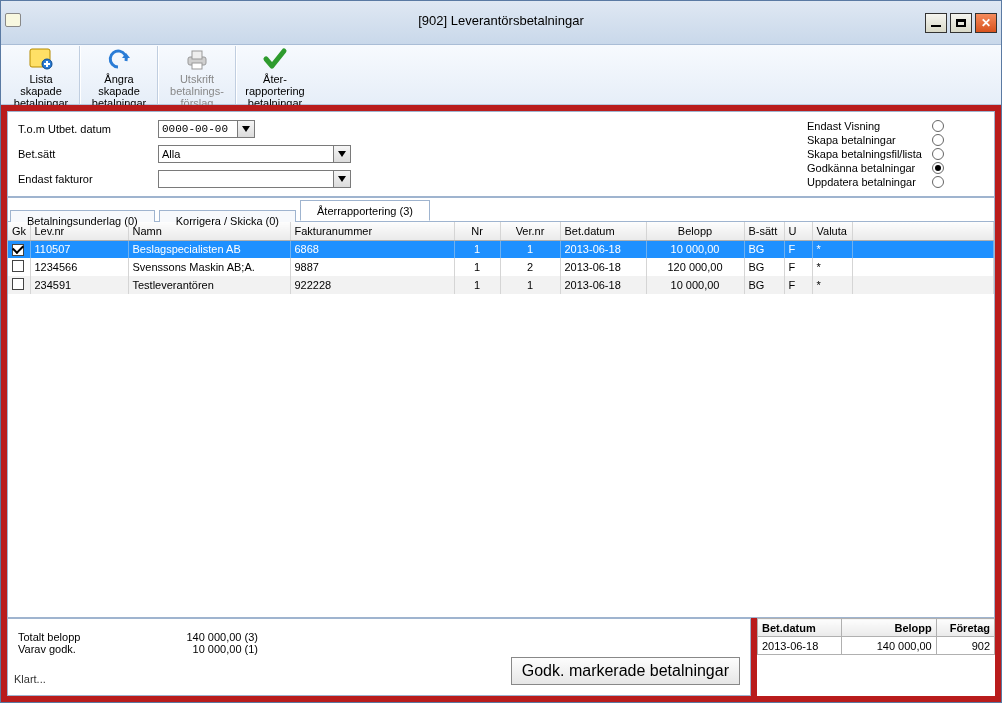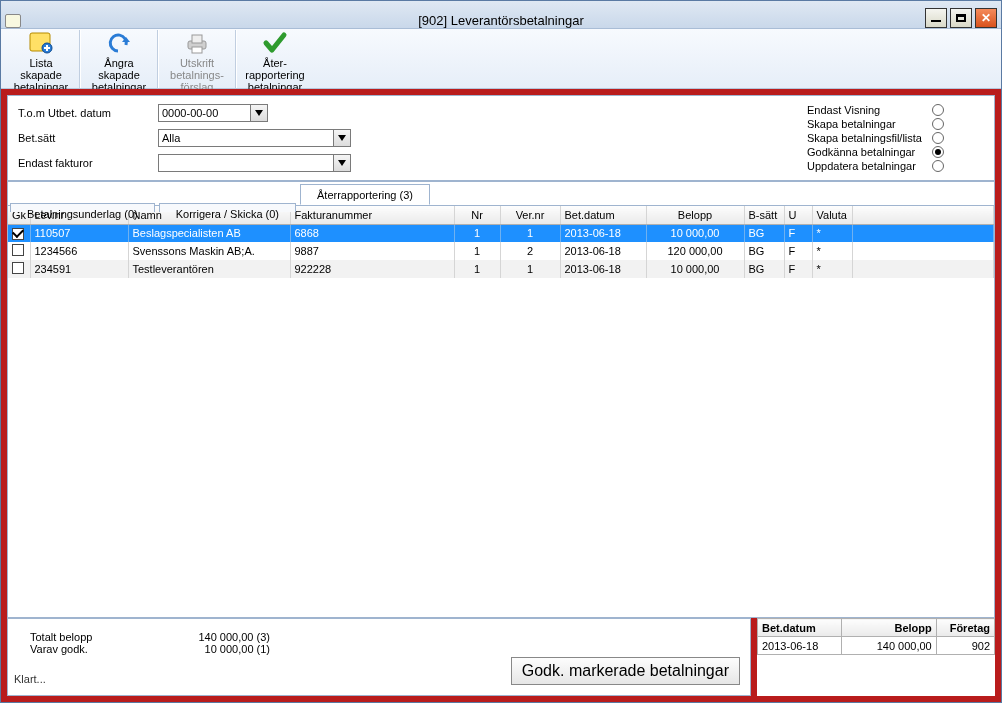--- a/index.html
+++ b/index.html
@@ -12,27 +12,27 @@
   }
   .window {
     width: 1002px;
     height: 703px;
     background: #fff;
     border: 1px solid #5a7aa3;
     display: flex;
     flex-direction: column;
   }
   .titlebar {
-    height: 28px;
+    height: 44px;
     background: linear-gradient(#dfe8f3, #c9d8ea);
     border-bottom: 1px solid #a9bdd6;
     display: flex;
-    align-items: flex-end;
+    align-items: flex-start;
     position: relative;
-    padding: 0 4px;
+    padding: 12px 4px;
   }
   .titlebar .app-icon {
     width: 16px;
     height: 14px;
     background: #f8f8e0;
     border: 1px solid #888;
     border-radius: 2px;
     margin-right: 8px;
   }
   .titlebar .title {
@@ -182,21 +182,21 @@
     background: #fff;
     border-bottom: 1px solid #9fb4cf;
     padding-left: 2px;
     height: 24px;
   }
   .tab {
     padding: 4px 16px 4px 16px;
     border: 1px solid #9fb4cf;
     border-bottom: none;
     margin-right: 4px;
-    margin-top: 20px;
+    margin-top: 11px;
     background: #f7f9fc;
     cursor: pointer;
     position: relative;
     top: 1px;
     font-size: 11px;
   }
   .tab.active {
     background: #fff;
     font-weight: normal;
     top: 0px;
@@ -263,21 +263,21 @@
     gap: 6px;
     height: 78px;
   }
   .summary {
     flex: 1;
     padding: 12px 10px 4px;
     display: flex;
     flex-direction: column;
     position: relative;
   }
-  .summary-row { display: grid; grid-template-columns: 160px 120px; margin-left: 12px; }
+  .summary-row { display: grid; grid-template-columns: 160px 120px; }
   .summary-row .val { text-align: right; padding-right: 40px;}
   .action-btn {
     position: absolute;
     right: 10px;
     top: 38px;
     border: 1px solid #888;
     background: linear-gradient(#fdfdfd,#e6e6e6);
     padding: 4px 10px;
     font-size: 16px;
     cursor: pointer;
@@ -381,21 +381,21 @@
 betalningar</div>
     </div>
   </div>
 
   <div class="content">
 
     <div class="panel filter-panel">
       <div class="filter-left">
         <label>T.o.m Utbet. datum</label>
         <div class="field">
-          <input class="tinput" style="width: 93px;" value="0000-00-00">
+          <input class="tinput" style="width: 80px; font-family: Liberation Mono, monospace;" value="0000-00-00">
           <div class="dd-btn">
             <svg viewBox="0 0 8 6">
                 <path d="M0 0 L8 0 L4 6 Z" fill="#000"></path>
               </svg>
           </div>
         </div>
 
         <label>Bet.sätt</label>
         <div class="field">
           <input class="tinput" style="width: 176px;" value="Alla">

